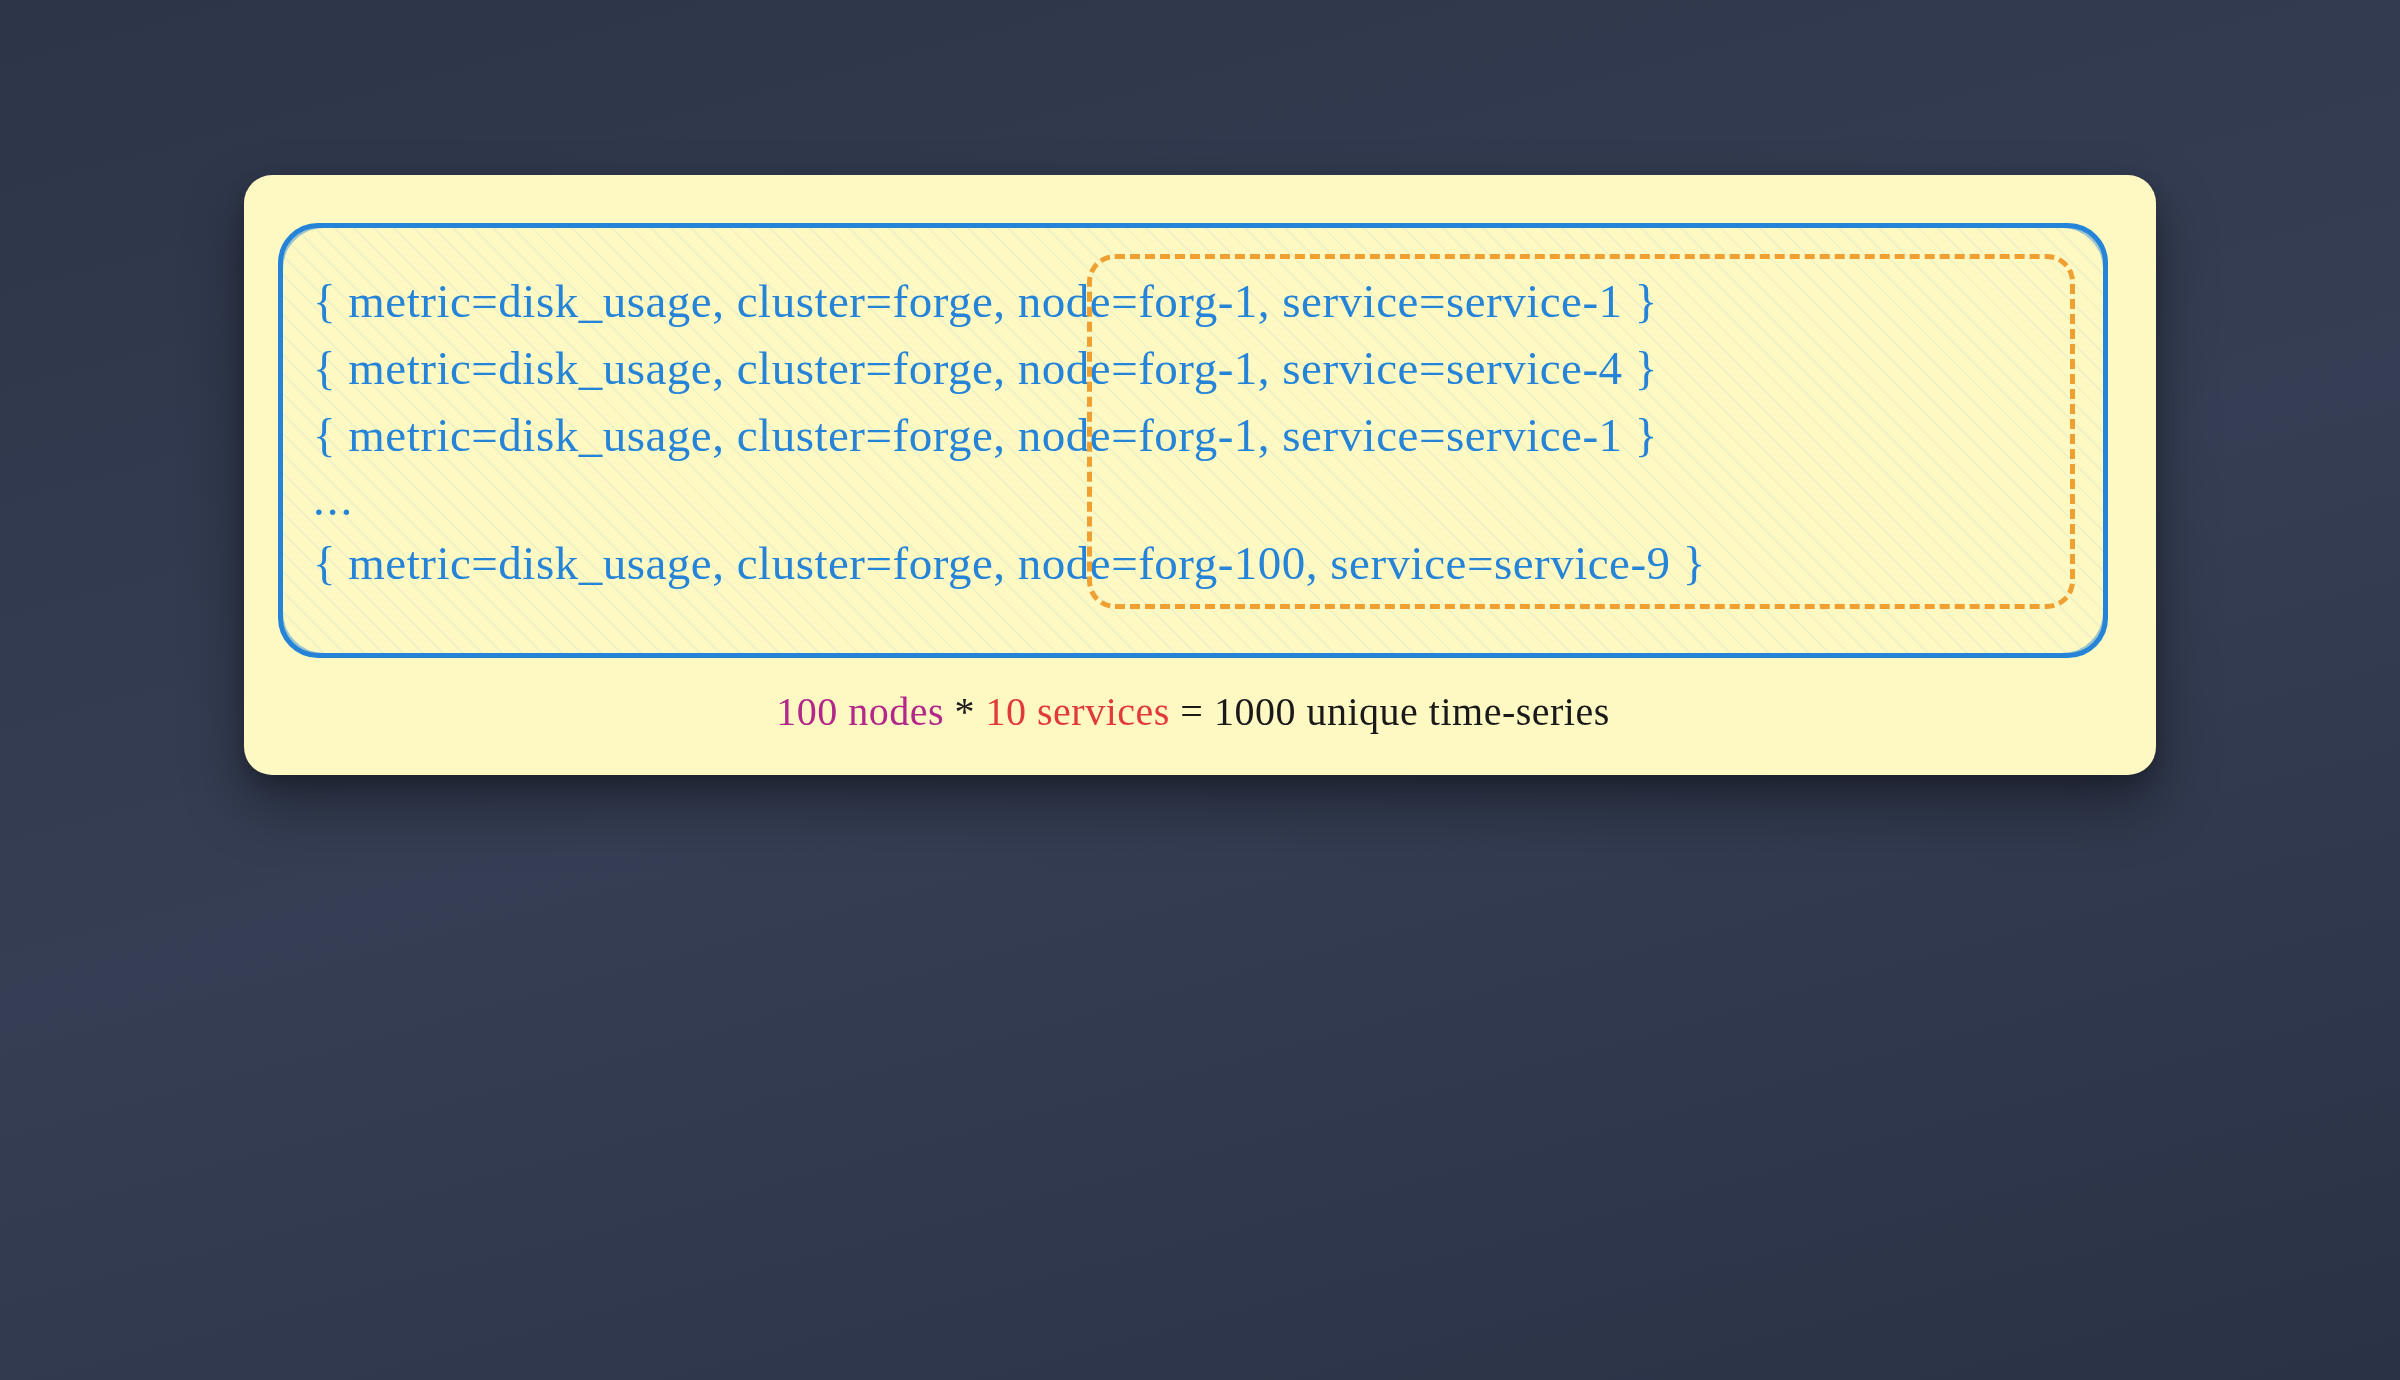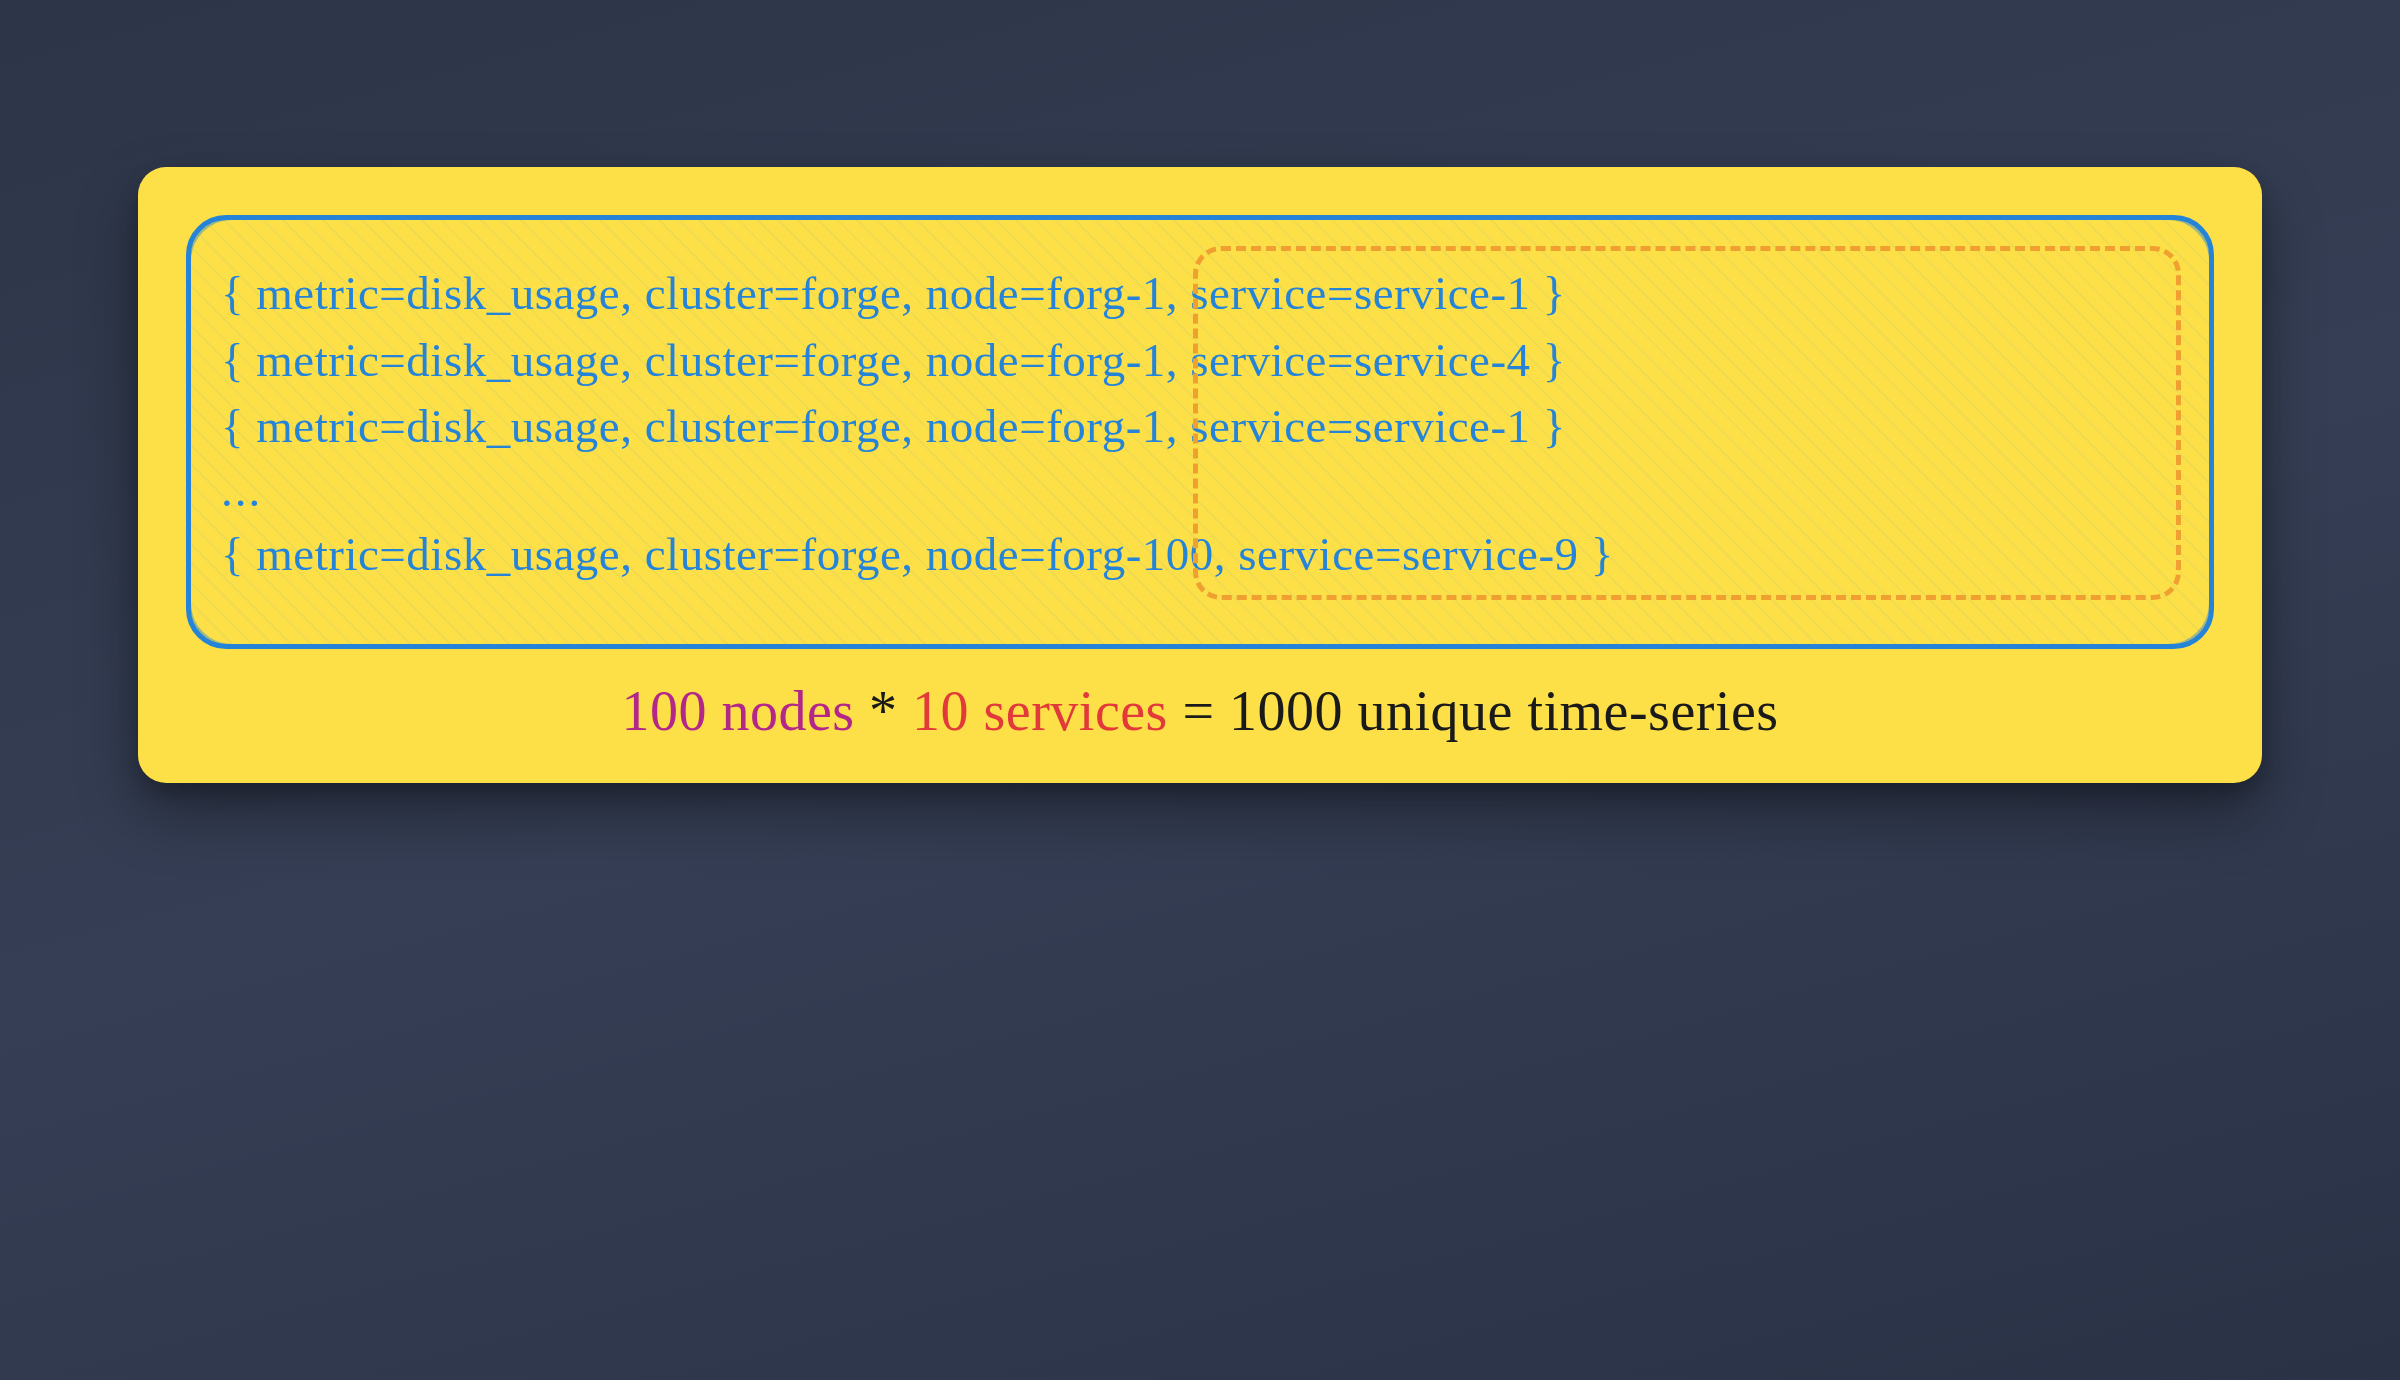--- a/index.html
+++ b/index.html
@@ -8,25 +8,25 @@
     width: 2400px;
     height: 1380px;
     background: linear-gradient(165deg, #2d3548 0%, #353e54 50%, #2a3246 100%);
     display: flex;
     align-items: center;
     justify-content: center;
     font-family: "Comic Sans MS", "Segoe Script", cursive;
     overflow: hidden;
   }
   .card {
-    width: 2124px;
-    background: #fde047;
+    width: 1912px;
+    background: #fef9c3;
     border-radius: 28px;
     box-shadow: 0 30px 60px rgba(0,0,0,0.35), 0 10px 20px rgba(0,0,0,0.2);
-    padding: 48px 48px 40px 48px;
+    padding: 48px 48px 40px 34px;
     position: relative;
     margin-top: -430px;
   }
   .blue-box {
     position: relative;
     border: 5px solid #2684d8;
     border-radius: 40px;
     padding: 40px 30px 56px 30px;
     background:
       repeating-linear-gradient(
@@ -65,21 +65,21 @@
   }
   .ellipsis {
     font-size: 47px;
     color: #2684d8;
     line-height: 1.3;
     letter-spacing: 2px;
     font-weight: 500;
   }
   .caption {
     text-align: center;
-    font-size: 56px;
+    font-size: 40px;
     margin-top: 30px;
     letter-spacing: 0.5px;
     font-weight: 500;
   }
   .purple { color: #b3278a; }
   .red { color: #e23a3a; }
   .black { color: #1a1a1a; }
 </style>
 </head>
 <body>

